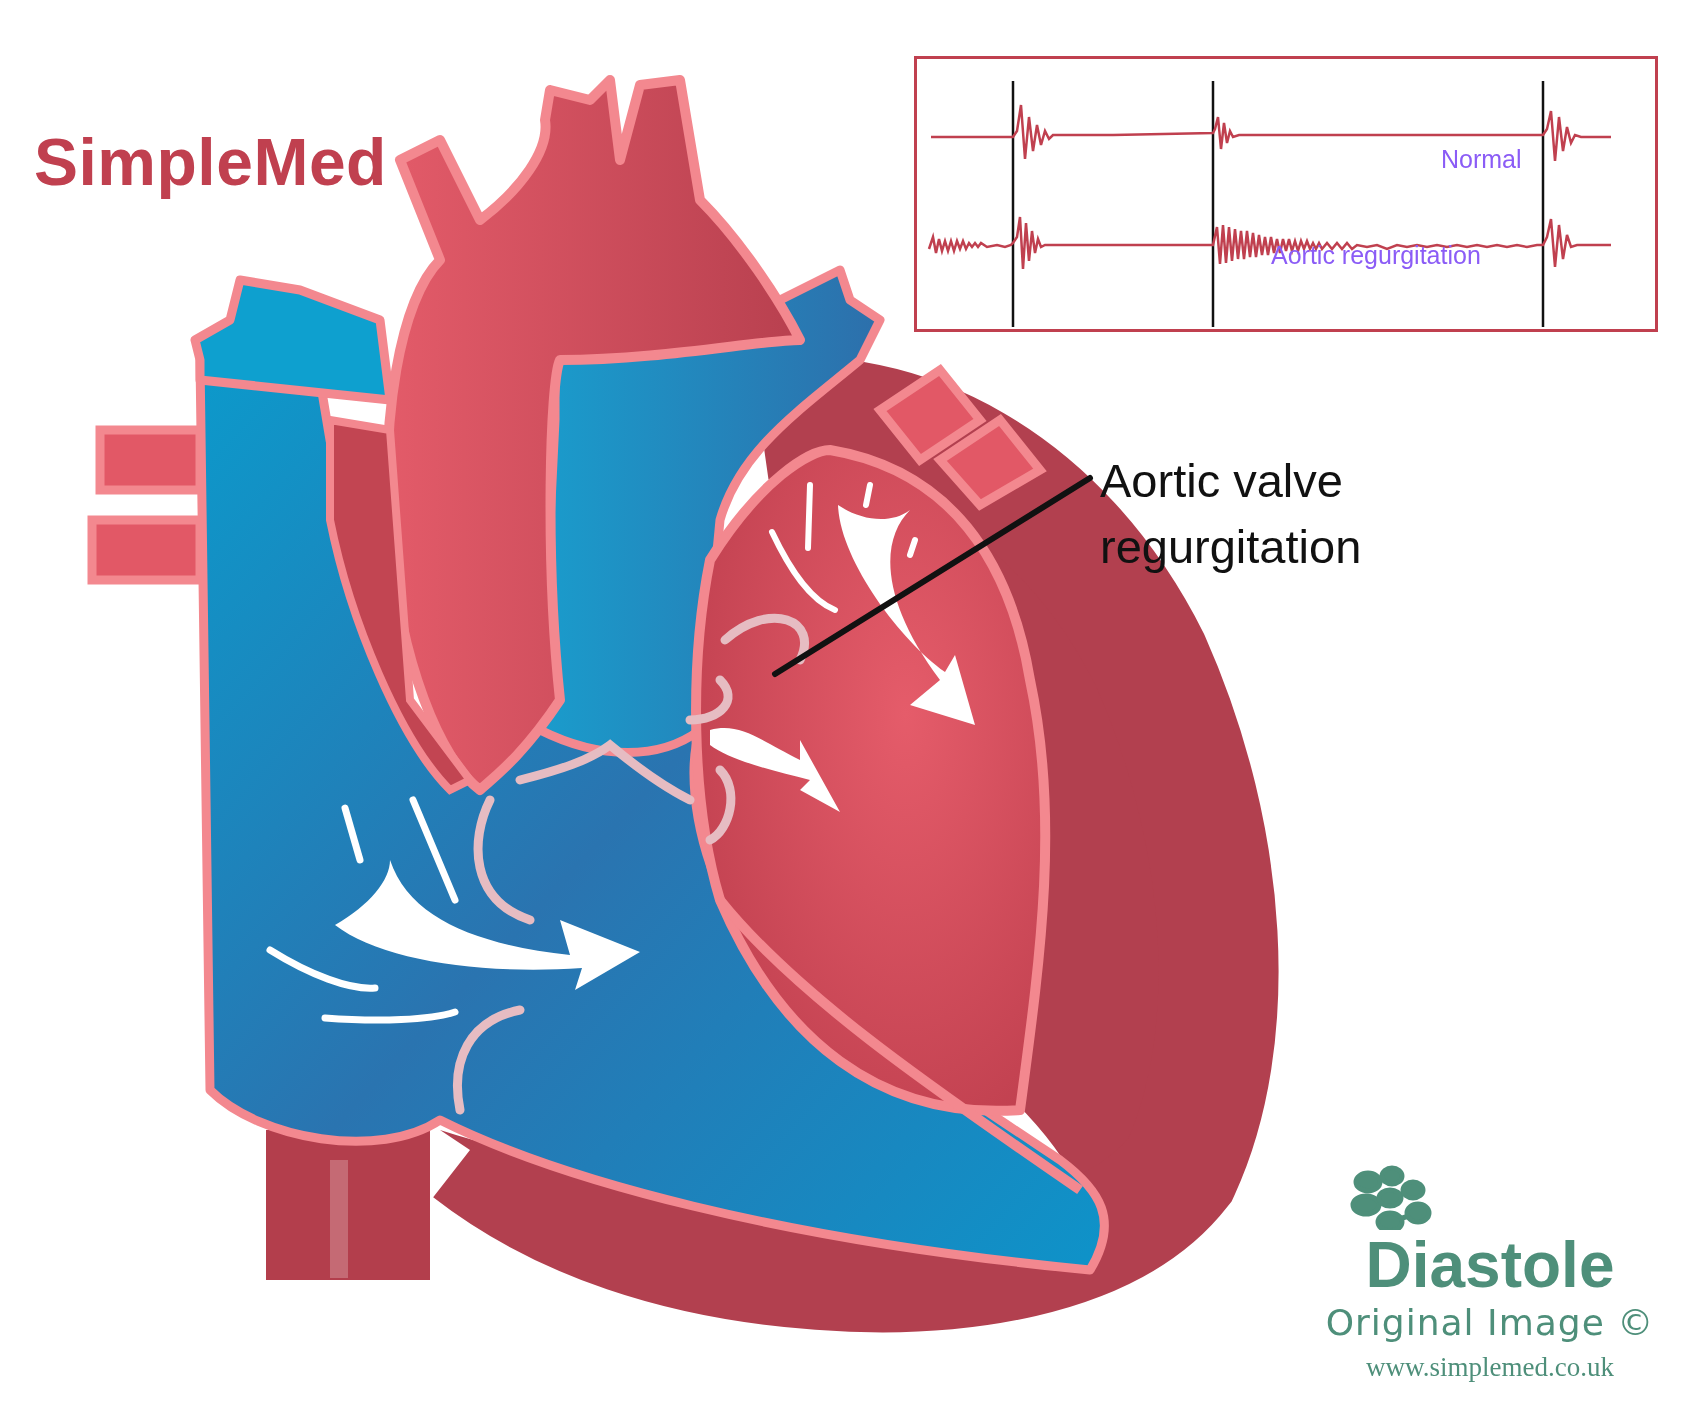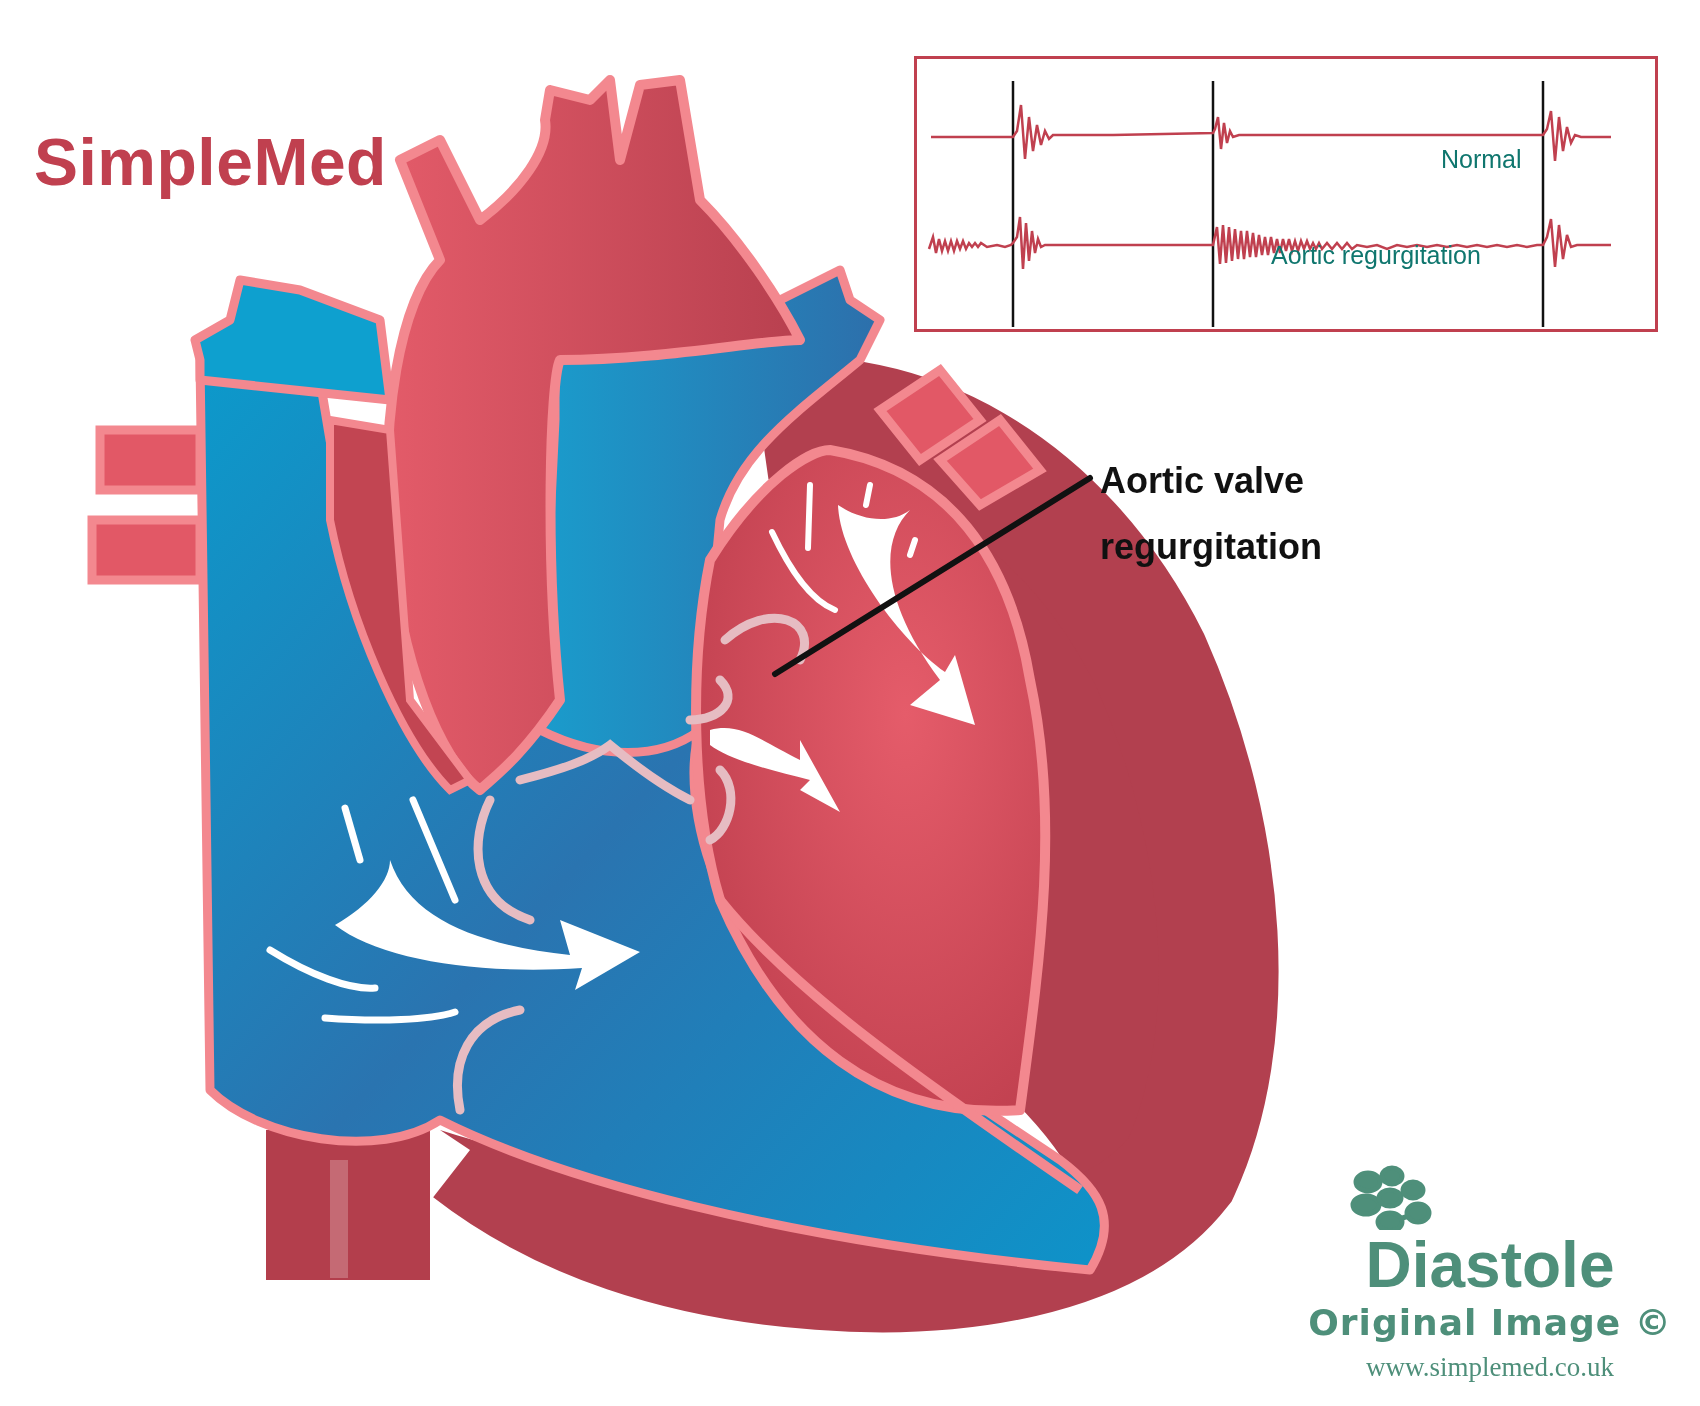--- a/index.html
+++ b/index.html
@@ -1,23 +1,23 @@
 <!DOCTYPE html>
 <html><head>
 <meta charset="utf-8">
 <style>
   html, body { margin: 0; padding: 0; background: #ffffff; }
   body { width: 1700px; height: 1406px; position: relative; overflow: hidden; font-family: "Liberation Sans", sans-serif; }
   .title { position: absolute; left: 34px; top: 124px; font-size: 66px; font-weight: bold; color: #c0404f; letter-spacing: 0.5px; }
-  .label-main { position: absolute; left: 1100px; top: 448px; font-size: 36px; font-weight: bold; color: #111; line-height: 66px; }
+  .label-main { position: absolute; left: 1100px; top: 448px; font-size: 47px; font-weight: normal; color: #111; line-height: 66px; }
   .inset { position: absolute; left: 914px; top: 56px; width: 744px; height: 276px; border: 3px solid #c0404f; background: #fff; box-sizing: border-box; }
-  .inset-label { position: absolute; font-size: 25px; color: #0f766e; }
+  .inset-label { position: absolute; font-size: 25px; color: #8b5cf6; }
   .logo { position: absolute; left: 1290px; top: 1160px; width: 400px; height: 230px; }
   .logo-name { position: absolute; left: 0; top: 68px; width: 400px; text-align: center; font-size: 64px; font-weight: bold; color: #4e8f7a; }
-  .logo-sub { position: absolute; left: 0; top: 142px; width: 400px; text-align: center; font-size: 36px; font-weight: bold; color: #4e8f7a; letter-spacing: 1px; font-family: "DejaVu Sans", sans-serif; }
+  .logo-sub { position: absolute; left: 0; top: 142px; width: 400px; text-align: center; font-size: 36px; font-weight: normal; color: #4e8f7a; letter-spacing: 1px; font-family: "DejaVu Sans", sans-serif; }
   .logo-url { position: absolute; left: 0; top: 192px; width: 400px; text-align: center; font-size: 27px; color: #4e8f7a; font-family: Liberation Serif, serif; }
   svg.heart { position: absolute; left: 0; top: 0; }
 </style>
 </head>
 <body>
 
 <svg class="heart" width="1700" height="1406" viewBox="0 0 1700 1406">
   <defs>
     <linearGradient id="blueGrad" x1="0" y1="0" x2="1" y2="1">
       <stop offset="0" stop-color="#0a9ccd"></stop>

